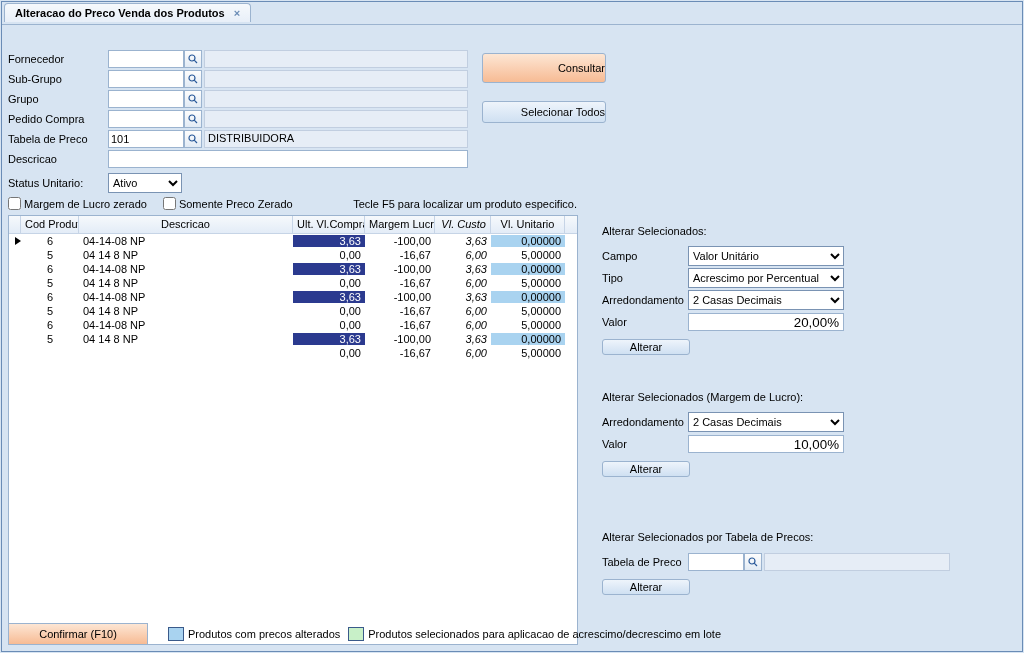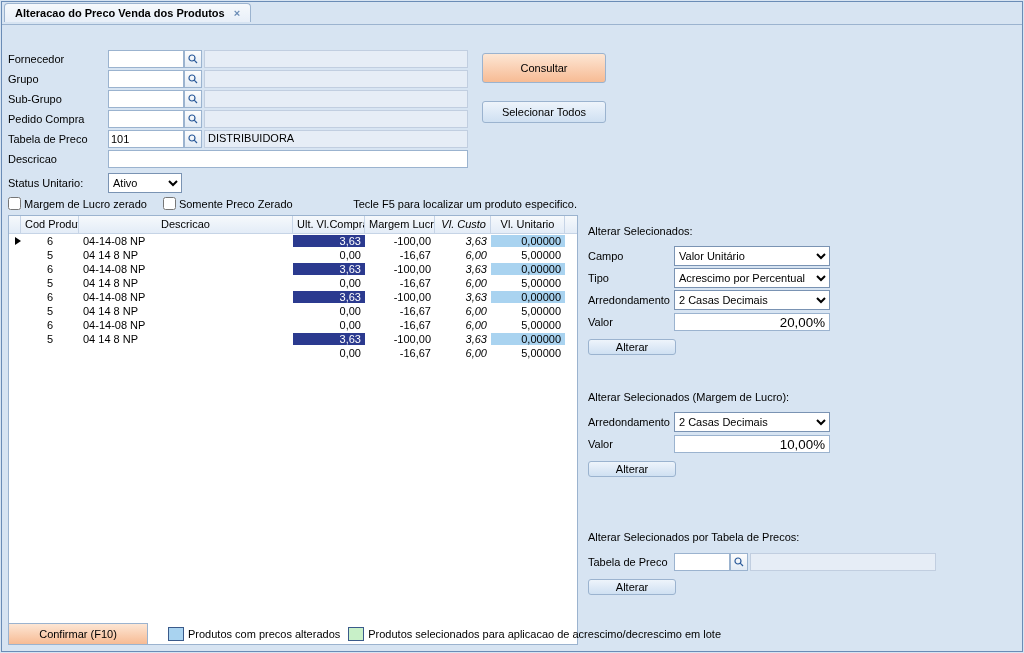--- a/index.html
+++ b/index.html
@@ -75,21 +75,21 @@
     cursor: pointer;
     margin-left: 0;
   }
   .lookup-btn svg { width:10px;height:10px; }
   .btn {
     border: 1px solid #9bb3cf;
     border-radius: 3px;
     height: 24px;
     font-size: 11px;
     cursor: pointer;
-    display:flex; align-items:center; justify-content:center;
+    display:flex; align-items:center; justify-content:flex-end;
   }
   .btn-consultar {
     position:absolute; left:480px; top:28px; width:124px; height:30px;
     background: linear-gradient(#fde6d4, #f7bb94);
   }
   .btn-seltodos {
     position:absolute; left:480px; top:76px; width:124px; height:22px;
     background: linear-gradient(#eef4fb, #cfe0f2);
   }
   .select {
@@ -114,21 +114,21 @@
   .c-desc{width:214px;}
   .c-ult{width:72px; text-align:right;}
   .c-marg{width:70px; text-align:right;}
   .c-custo{width:56px; text-align:right;font-style:italic;}
   .c-unit{width:74px; text-align:right;}
   .grid-body{height:410px; overflow:auto; font-size:11px;}
   .g-row{display:flex; height:14px; align-items:center;}
   .gc{padding:0 4px; overflow:hidden; white-space:nowrap;}
   .hl-blue{background:#a9d3f0;}
   .hl-dark{background:#2b3a8f; color:#fff;}
-  .right-pane{ position:absolute; left:586px; top:200px; width:350px; }
+  .right-pane{ position:absolute; left:600px; top:200px; width:350px; }
   .rp-label{ font-size:11px; }
   .rp-row{ display:flex; align-items:center; height:22px; }
   .rp-lbl{ width:86px; }
   .rp-select{ border:1px solid #7a93b3; height:20px; width:156px; font-size:11px; background:#fff;}
   .rp-input{ border:1px solid #9bb3cf; height:18px; width:156px; text-align:right; padding:0 4px;}
   .btn-alterar{
     border:1px solid #9bb3cf; border-radius:3px;
     width:88px; height:16px;
     background:linear-gradient(#eef4fb,#cfe0f2);
     display:flex; align-items:center; justify-content:center;
@@ -168,32 +168,32 @@
         <input class="input input-small" value="" style="">
         <div class="lookup-btn">
             <svg viewBox="0 0 10 10">
               <circle cx="4" cy="4" r="3" fill="none" stroke="#2a5a9a" stroke-width="1.2"></circle>
               <line x1="6.2" y1="6.2" x2="9" y2="9" stroke="#2a5a9a" stroke-width="1.2"></line>
             </svg>
           </div>
         <div class="input-desc"></div>
       </div>
       <div class="form-row">
+        <div class="form-label">Sub-Grupo</div>
+        <input class="input input-small" value="" style="">
+        <div class="lookup-btn">
+            <svg viewBox="0 0 10 10">
+              <circle cx="4" cy="4" r="3" fill="none" stroke="#2a5a9a" stroke-width="1.2"></circle>
+              <line x1="6.2" y1="6.2" x2="9" y2="9" stroke="#2a5a9a" stroke-width="1.2"></line>
+            </svg>
+          </div>
+        <div class="input-desc"></div>
+      </div>
+      <div class="form-row">
         <div class="form-label">Grupo</div>
-        <input class="input input-small" value="" style="">
-        <div class="lookup-btn">
-            <svg viewBox="0 0 10 10">
-              <circle cx="4" cy="4" r="3" fill="none" stroke="#2a5a9a" stroke-width="1.2"></circle>
-              <line x1="6.2" y1="6.2" x2="9" y2="9" stroke="#2a5a9a" stroke-width="1.2"></line>
-            </svg>
-          </div>
-        <div class="input-desc"></div>
-      </div>
-      <div class="form-row">
-        <div class="form-label">Sub-Grupo</div>
         <input class="input input-small" value="" style="">
         <div class="lookup-btn">
             <svg viewBox="0 0 10 10">
               <circle cx="4" cy="4" r="3" fill="none" stroke="#2a5a9a" stroke-width="1.2"></circle>
               <line x1="6.2" y1="6.2" x2="9" y2="9" stroke="#2a5a9a" stroke-width="1.2"></line>
             </svg>
           </div>
         <div class="input-desc"></div>
       </div>
       <div class="form-row">

